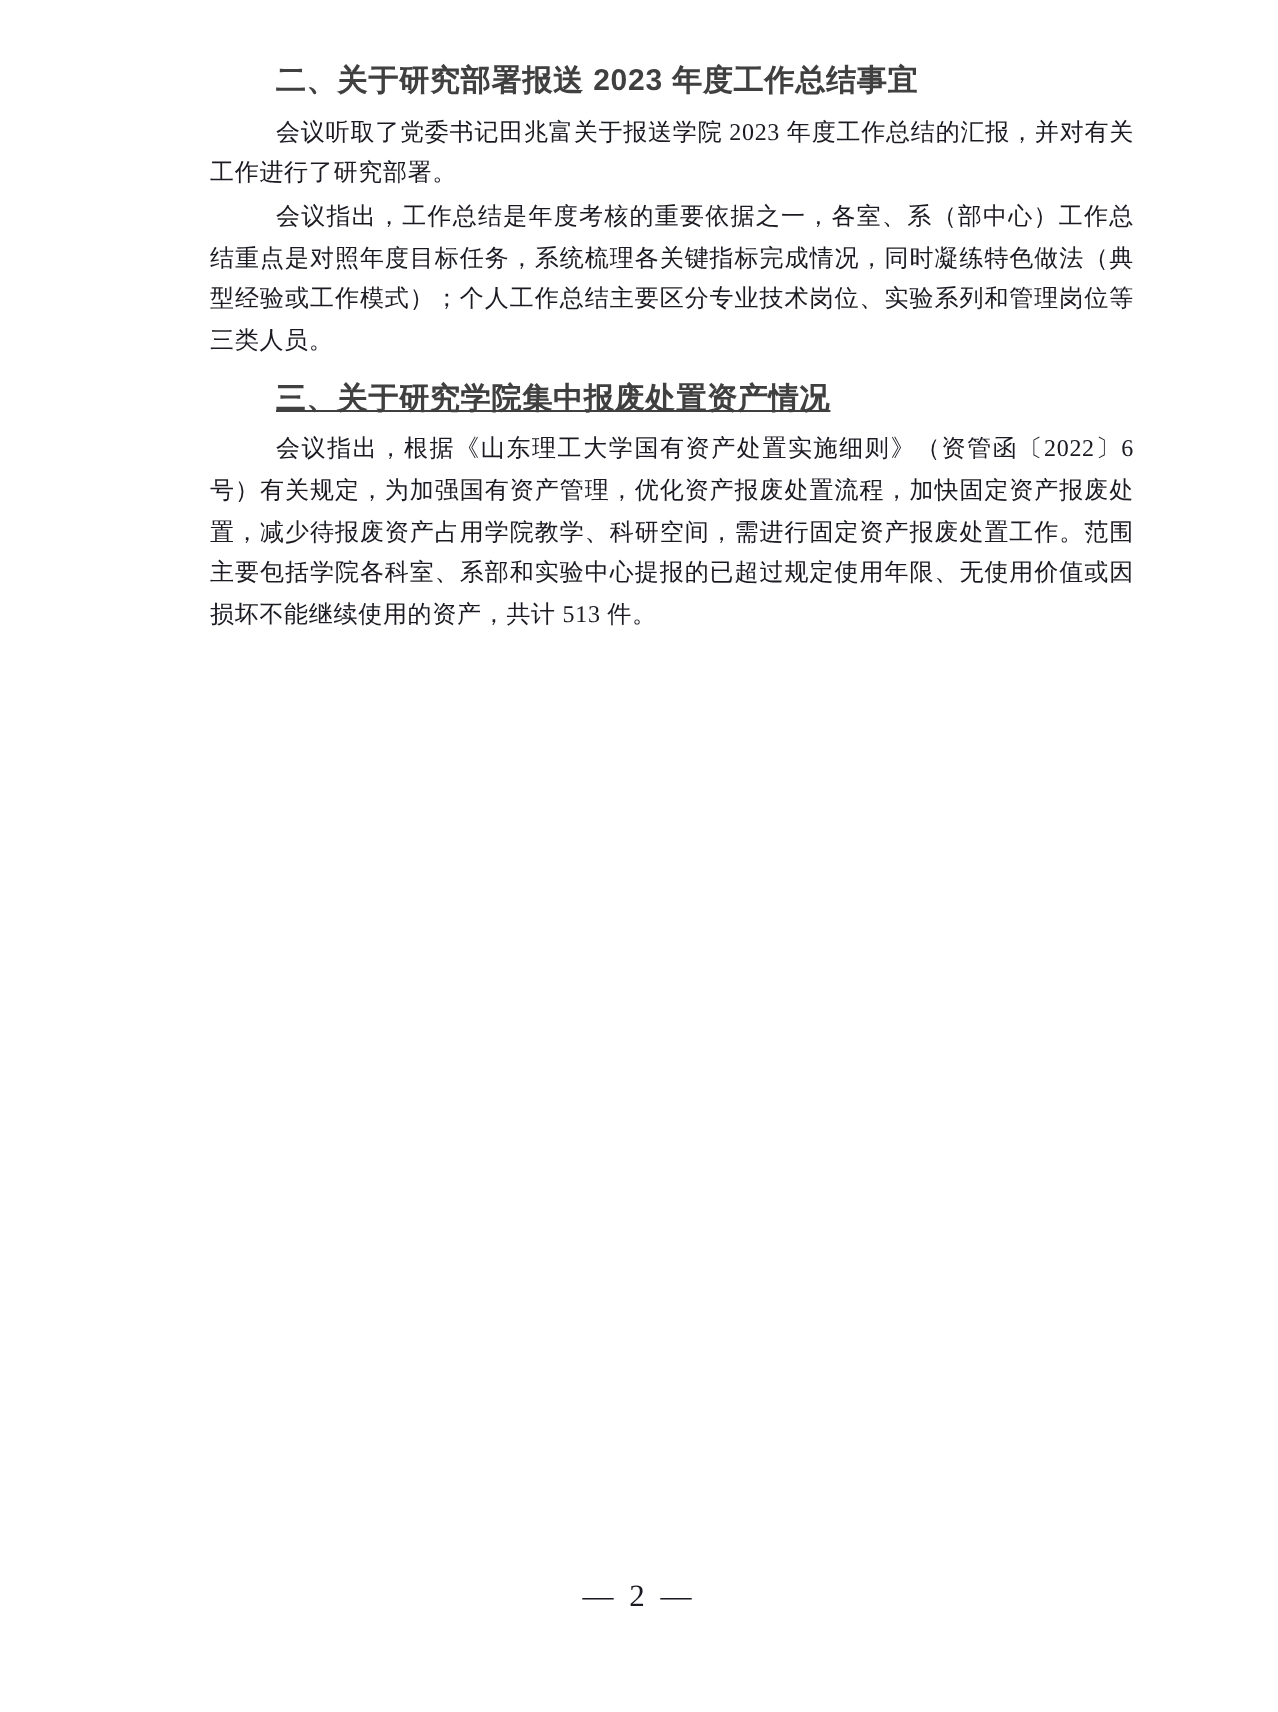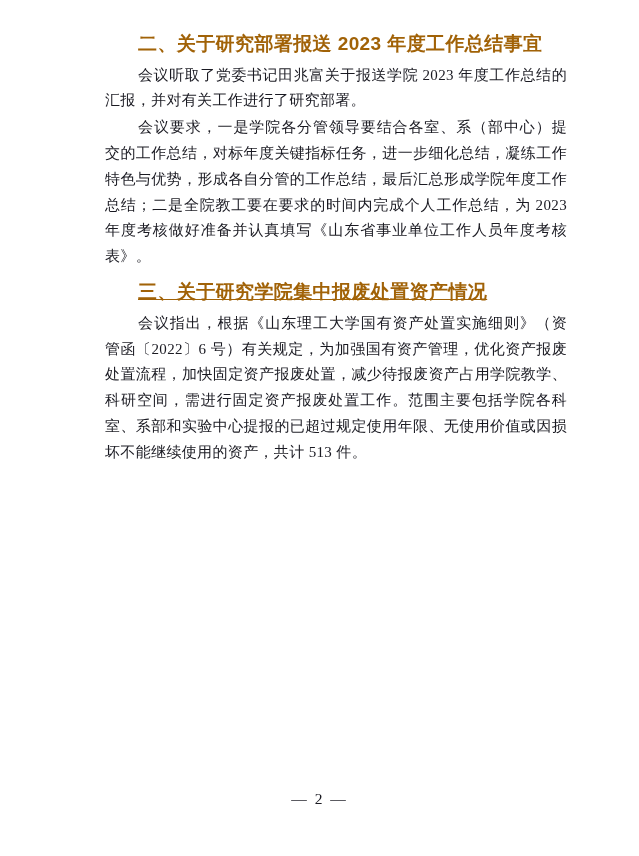--- a/index.html
+++ b/index.html
@@ -20,29 +20,29 @@
     height: 856px;
     box-sizing: border-box;
     padding: 28px 72px 0 105px;
   }
   .doc-body {
     width: 462px;
   }
   .heading {
     font-family: "Liberation Sans", "DejaVu Sans", sans-serif;
     font-weight: bold;
-    font-size: 19px;
+    font-size: 15px;
     line-height: 1.72;
     letter-spacing: 0.4px;
     margin: 0 0 2px 0;
     text-indent: 33px;
-    color: #a16207;
+    color: #404040;
   }
   .para {
-    font-size: 15px;
+    font-size: 12px;
     line-height: 1.72;
     letter-spacing: 0.35px;
     margin: 0;
     text-indent: 33px;
     text-align: justify;
     text-justify: inter-ideograph;
     color: #1a1a22;
   }
   .para + .para {
     margin-top: 1px;
@@ -68,22 +68,22 @@
 </head>
 <body>
 
 <div class="page">
   <div class="doc-body">
 
     <h2 class="heading">二、关于研究部署报送 2023 年度工作总结事宜</h2>
 
     <p class="para">会议听取了党委书记田兆富关于报送学院 2023 年度工作总结的汇报，并对有关工作进行了研究部署。</p>
 
+    <p class="para">会议指出，工作总结是年度考核的重要依据之一，各室、系（部中心）工作总结重点是对照年度目标任务，系统梳理各关键指标完成情况，同时凝练特色做法（典型经验或工作模式）；个人工作总结主要区分专业技术岗位、实验系列和管理岗位等三类人员。</p>
 
-    <p class="para">会议要求，一是学院各分管领导要结合各室、系（部中心）提交的工作总结，对标年度关键指标任务，进一步细化总结，凝练工作特色与优势，形成各自分管的工作总结，最后汇总形成学院年度工作总结；二是全院教工要在要求的时间内完成个人工作总结，为 2023 年度考核做好准备并认真填写《山东省事业单位工作人员年度考核表》。</p>
 
     <h2 class="heading">三、关于研究学院集中报废处置资产情况</h2>
 
 
     <p class="para">会议指出，根据《山东理工大学国有资产处置实施细则》（资管函〔2022〕6 号）有关规定，为加强国有资产管理，优化资产报废处置流程，加快固定资产报废处置，减少待报废资产占用学院教学、科研空间，需进行固定资产报废处置工作。范围主要包括学院各科室、系部和实验中心提报的已超过规定使用年限、无使用价值或因损坏不能继续使用的资产，共计 513 件。</p>
 
   </div>
 
   <div class="footer">— 2 —</div>
 </div>

